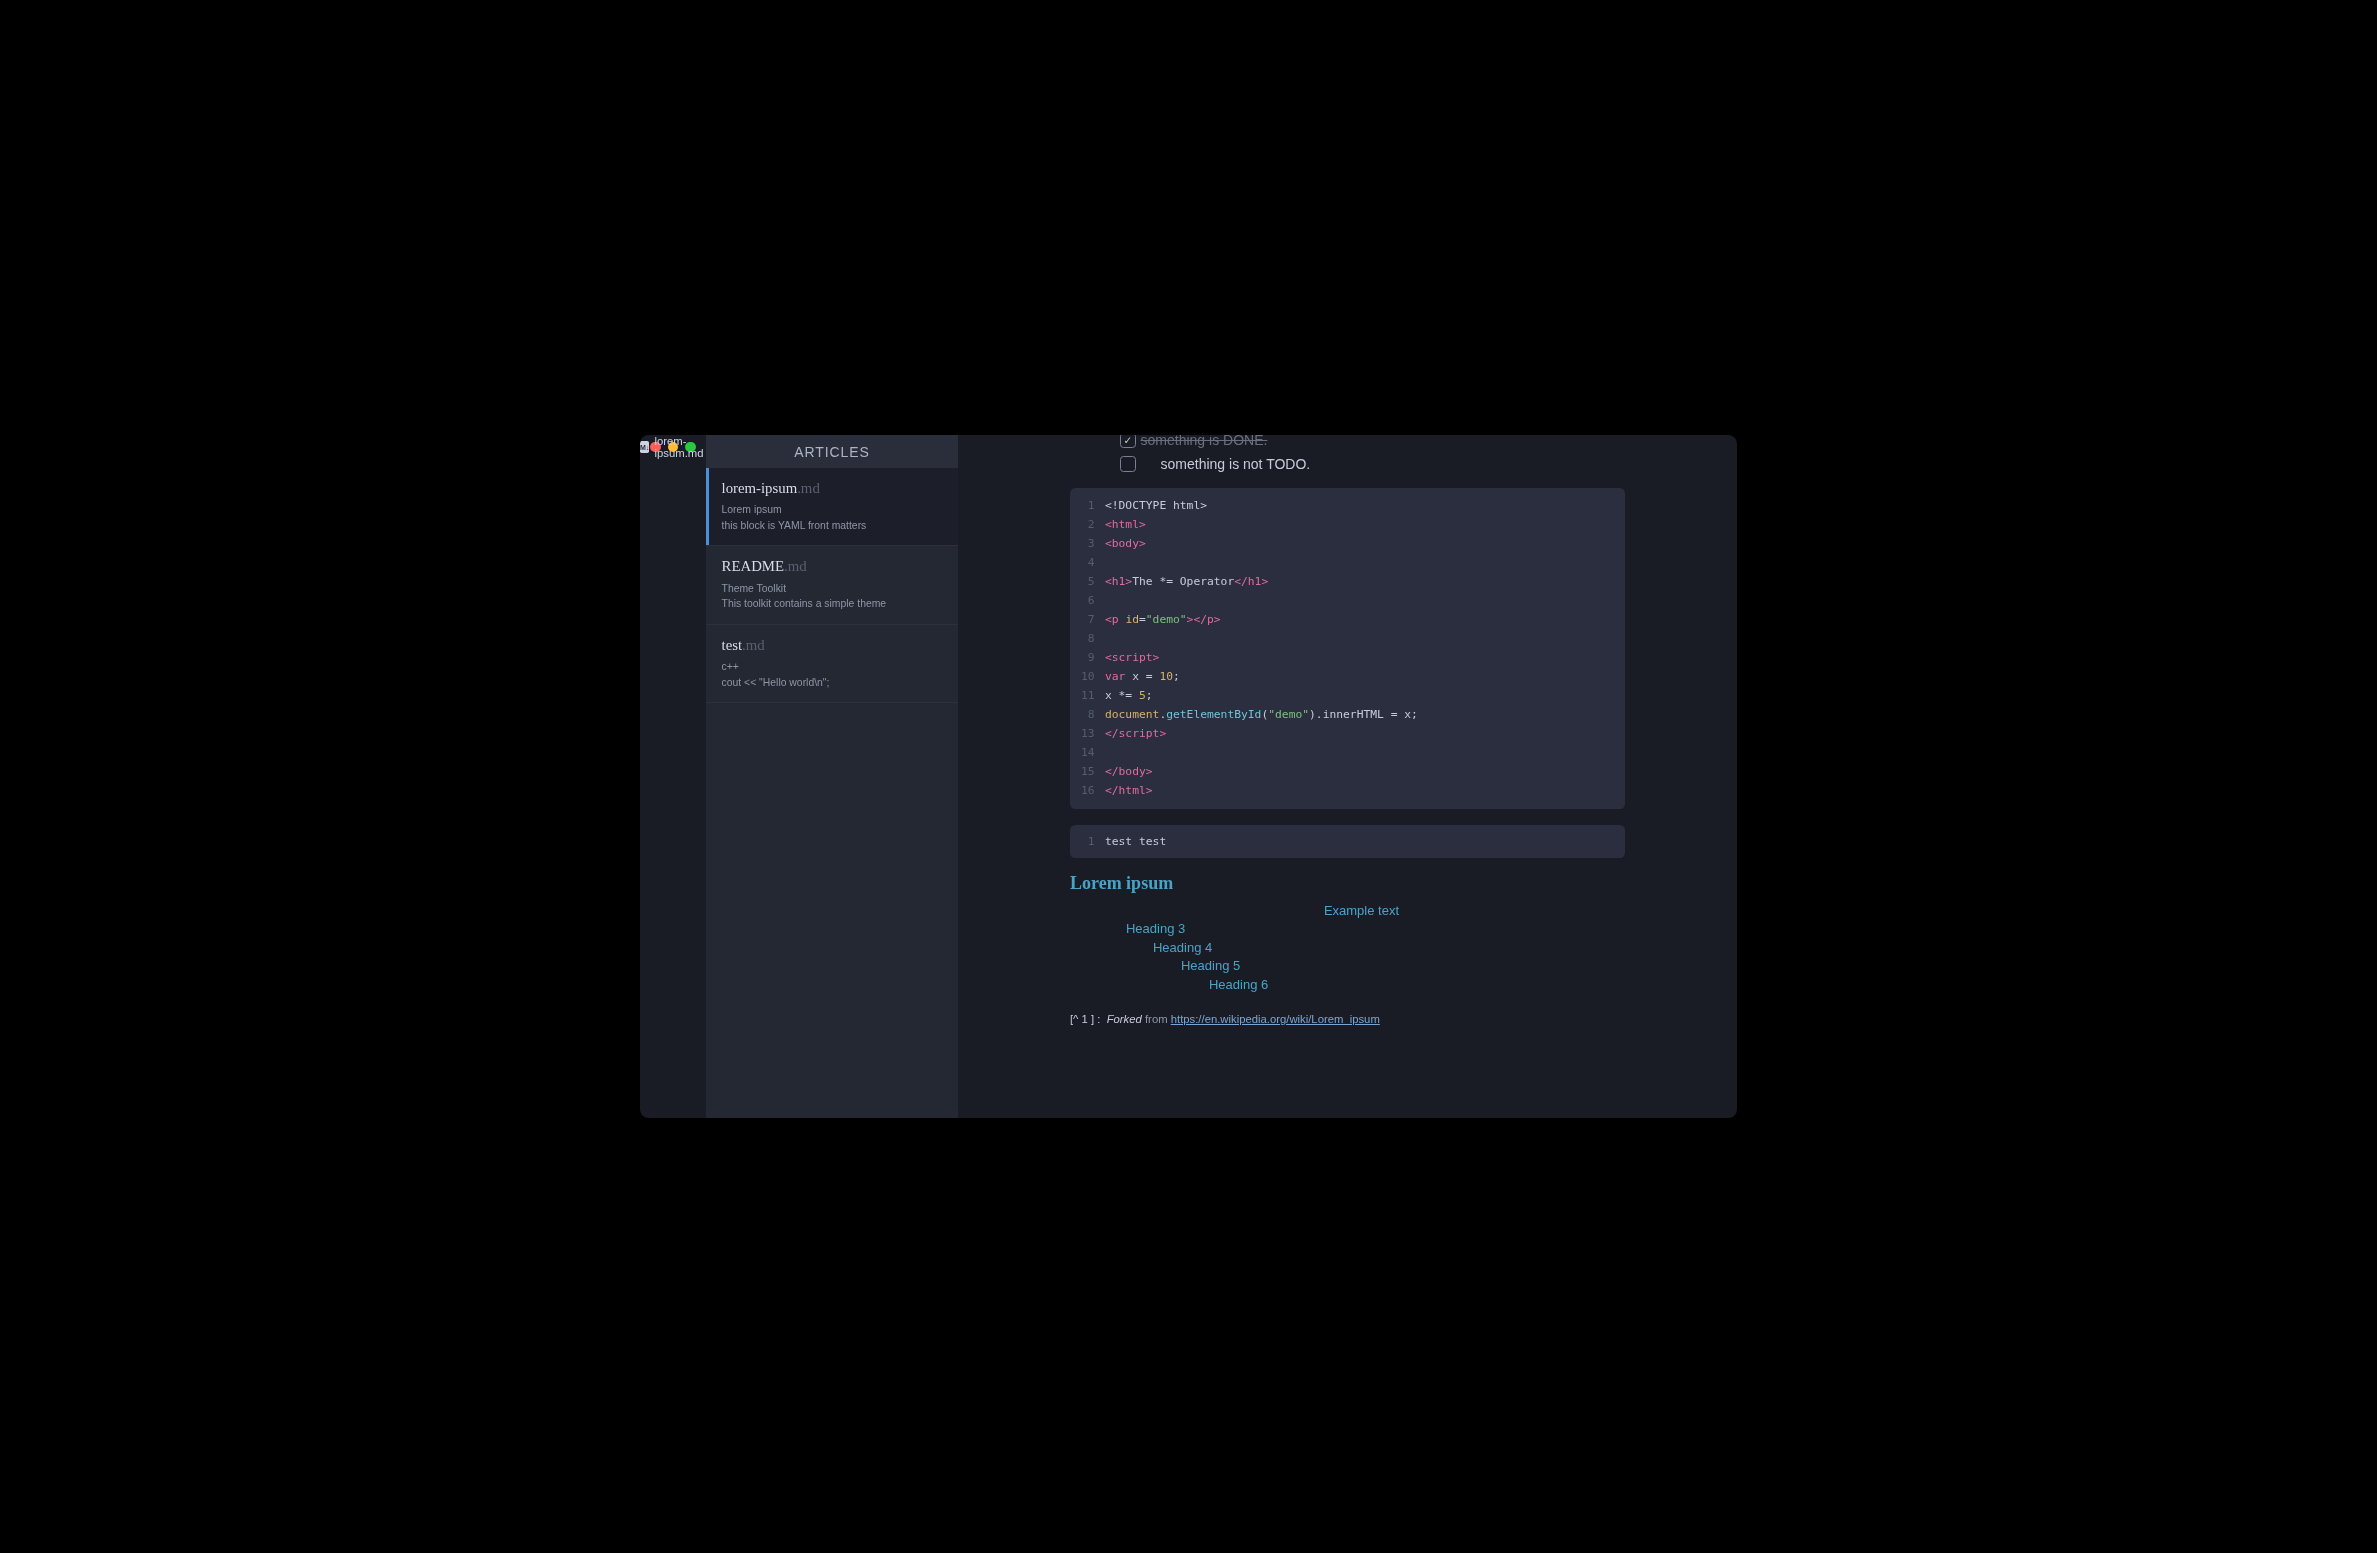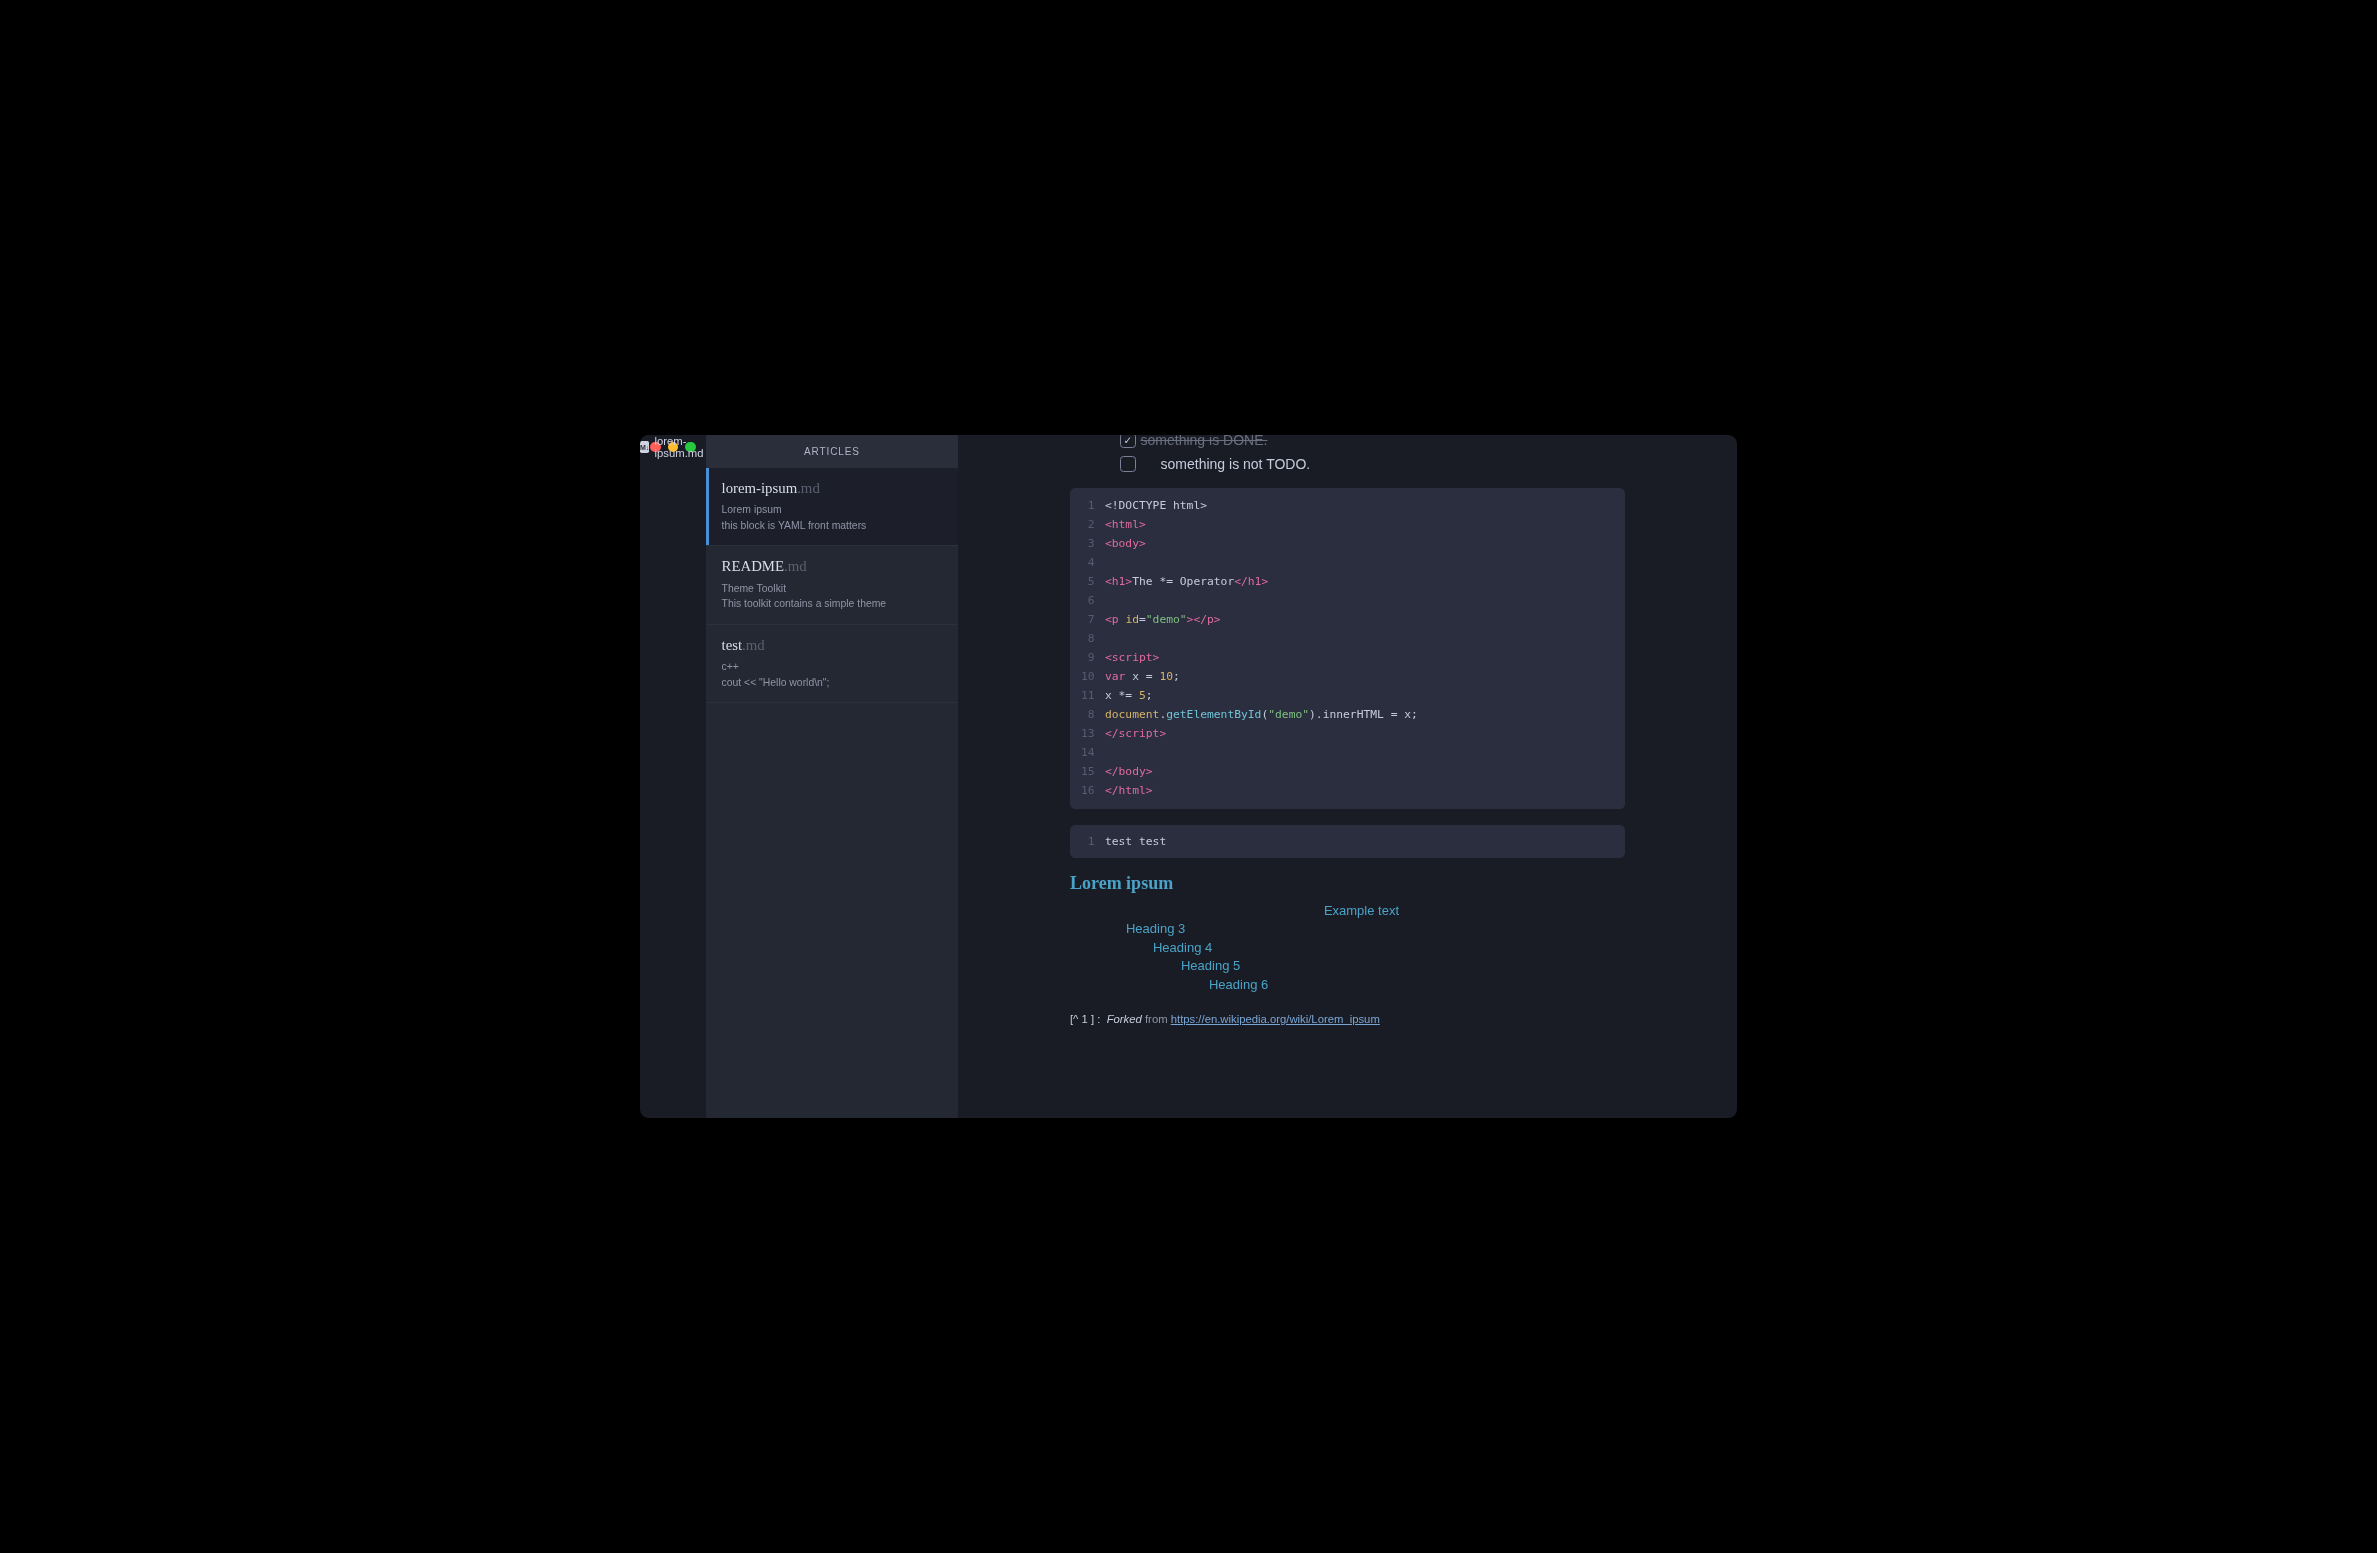--- a/index.html
+++ b/index.html
@@ -42,21 +42,21 @@
     font-size: 7px; font-weight: bold; color: #2a2d37; border-radius: 1.7px;
   }
   .body { flex: 1; display: flex; min-height: 0; }
   .sidebar {
     width: 252px; background: #242832;
     display: flex; flex-direction: column;
     flex-shrink: 0;
   }
   .sidebar-header {
     height: 33px; display: flex; align-items: center; justify-content: center;
-    color: #aeb4c6; font-size: 10px; letter-spacing: 0.9px;
+    color: #aeb4c6; font-size: 14px; letter-spacing: 0.9px;
     background: #2a2e3a;
   }
   .article-list { flex: 1; overflow: auto; }
   .article {
     padding: 12px 15.6px 12px 15.6px;
     border-bottom: 0.9px solid #2c303c;
     cursor: pointer;
     position: relative;
   }
   .article.active {

